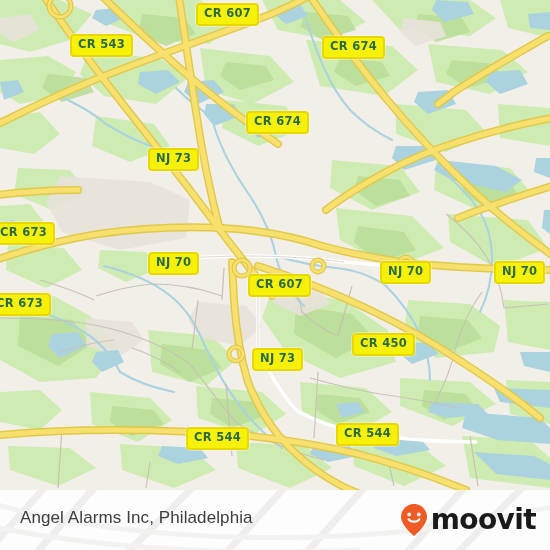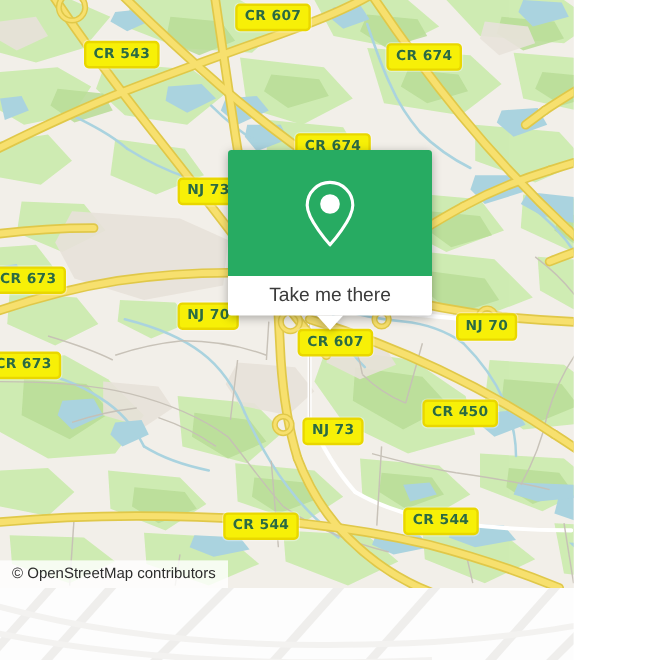--- a/index.html
+++ b/index.html
@@ -9,21 +9,21 @@
   }
   body {
     width: 550px;
     height: 550px;
     overflow: hidden;
     font-family: "Liberation Sans", sans-serif;
   }
 
   #app {
     position: relative;
-    width: 478px;
+    width: 550px;
     height: 550px;
     overflow: hidden;
   }
 
   
   #map-area {
     position: absolute;
     left: 0; top: 0;
     width: 550px;
     height: 490px;
@@ -400,49 +400,46 @@
         <div class="shield" style="left: 380px; top: 261px;">NJ 70</div>
         <div class="shield" style="left: 494px; top: 261px;">NJ 70</div>
         <div class="shield" style="left: -12px; top: 293px;">CR 673</div>
         <div class="shield" style="left: 248px; top: 274px;">CR 607</div>
         <div class="shield" style="left: 352px; top: 333px;">CR 450</div>
         <div class="shield" style="left: 252px; top: 348px;">NJ 73</div>
         <div class="shield" style="left: 186px; top: 427px;">CR 544</div>
         <div class="shield" style="left: 336px; top: 423px;">CR 544</div>
       </div>
 
-    <div id="popup">
-      <div id="popup-head">
-        <svg width="48" height="60" viewBox="0 0 48 60">
-          <path d="M24 4 C13.5 4 5 12.5 5 23 C5 35 24 56 24 56 C24 56 43 35 43 23 C43 12.5 34.5 4 24 4 Z" fill="none" stroke="#ffffff" stroke-width="2.6" stroke-linejoin="round"></path>
-          <circle cx="24" cy="22" r="8.2" fill="#ffffff"></circle>
-        </svg>
-      </div>
-      <div id="popup-foot">
-        <span id="popup-foot-label">Take me there</span>
-        <div id="popup-tail"></div>
-      </div>
-    </div>
-
-    <div id="attribution">© OpenStreetMap contributors</div>
+
   </div>
 
   <div id="footer">
     <svg id="footer-watermark" viewBox="0 0 550 60">
       <g stroke="#efeeec" stroke-width="7" fill="none">
         <path d="M-20,70 L60,-20"></path>
         <path d="M30,70 L110,-20"></path>
         <path d="M120,70 L210,-20"></path>
         <path d="M220,70 L300,-20"></path>
         <path d="M300,70 L380,-20"></path>
         <path d="M400,70 L480,-20"></path>
         <path d="M450,70 L540,-20"></path>
       </g>
       <g stroke="#f3f2f0" stroke-width="5" fill="none">
         <path d="M-20,10 C80,40 200,52 340,46 C430,42 500,30 570,12"></path>
         <path d="M-20,34 C90,58 220,66 360,60"></path>
       </g>
     </svg>
 
-
+    <div id="footer-title">Angel Alarms Inc, Philadelphia</div>
+
+    <div id="brand">
+      <svg width="30" height="34" viewBox="0 0 30 34">
+        <path d="M15 1 C7.8 1 2 6.8 2 14 C2 22.4 15 33 15 33 C15 33 28 22.4 28 14 C28 6.8 22.2 1 15 1 Z" fill="#ef5b25"></path>
+        <circle cx="10.2" cy="11.4" r="1.85" fill="#ffffff"></circle>
+        <circle cx="19.8" cy="11.4" r="1.85" fill="#ffffff"></circle>
+        <path d="M9.6 16.2 C11.6 19.4 18.4 19.4 20.4 16.2" fill="none" stroke="#ffffff" stroke-width="2.1" stroke-linecap="round"></path>
+      </svg>
+      <span id="brand-wordmark">moovit</span>
+    </div>
   </div>
 
 </div>
 
 </body></html>

